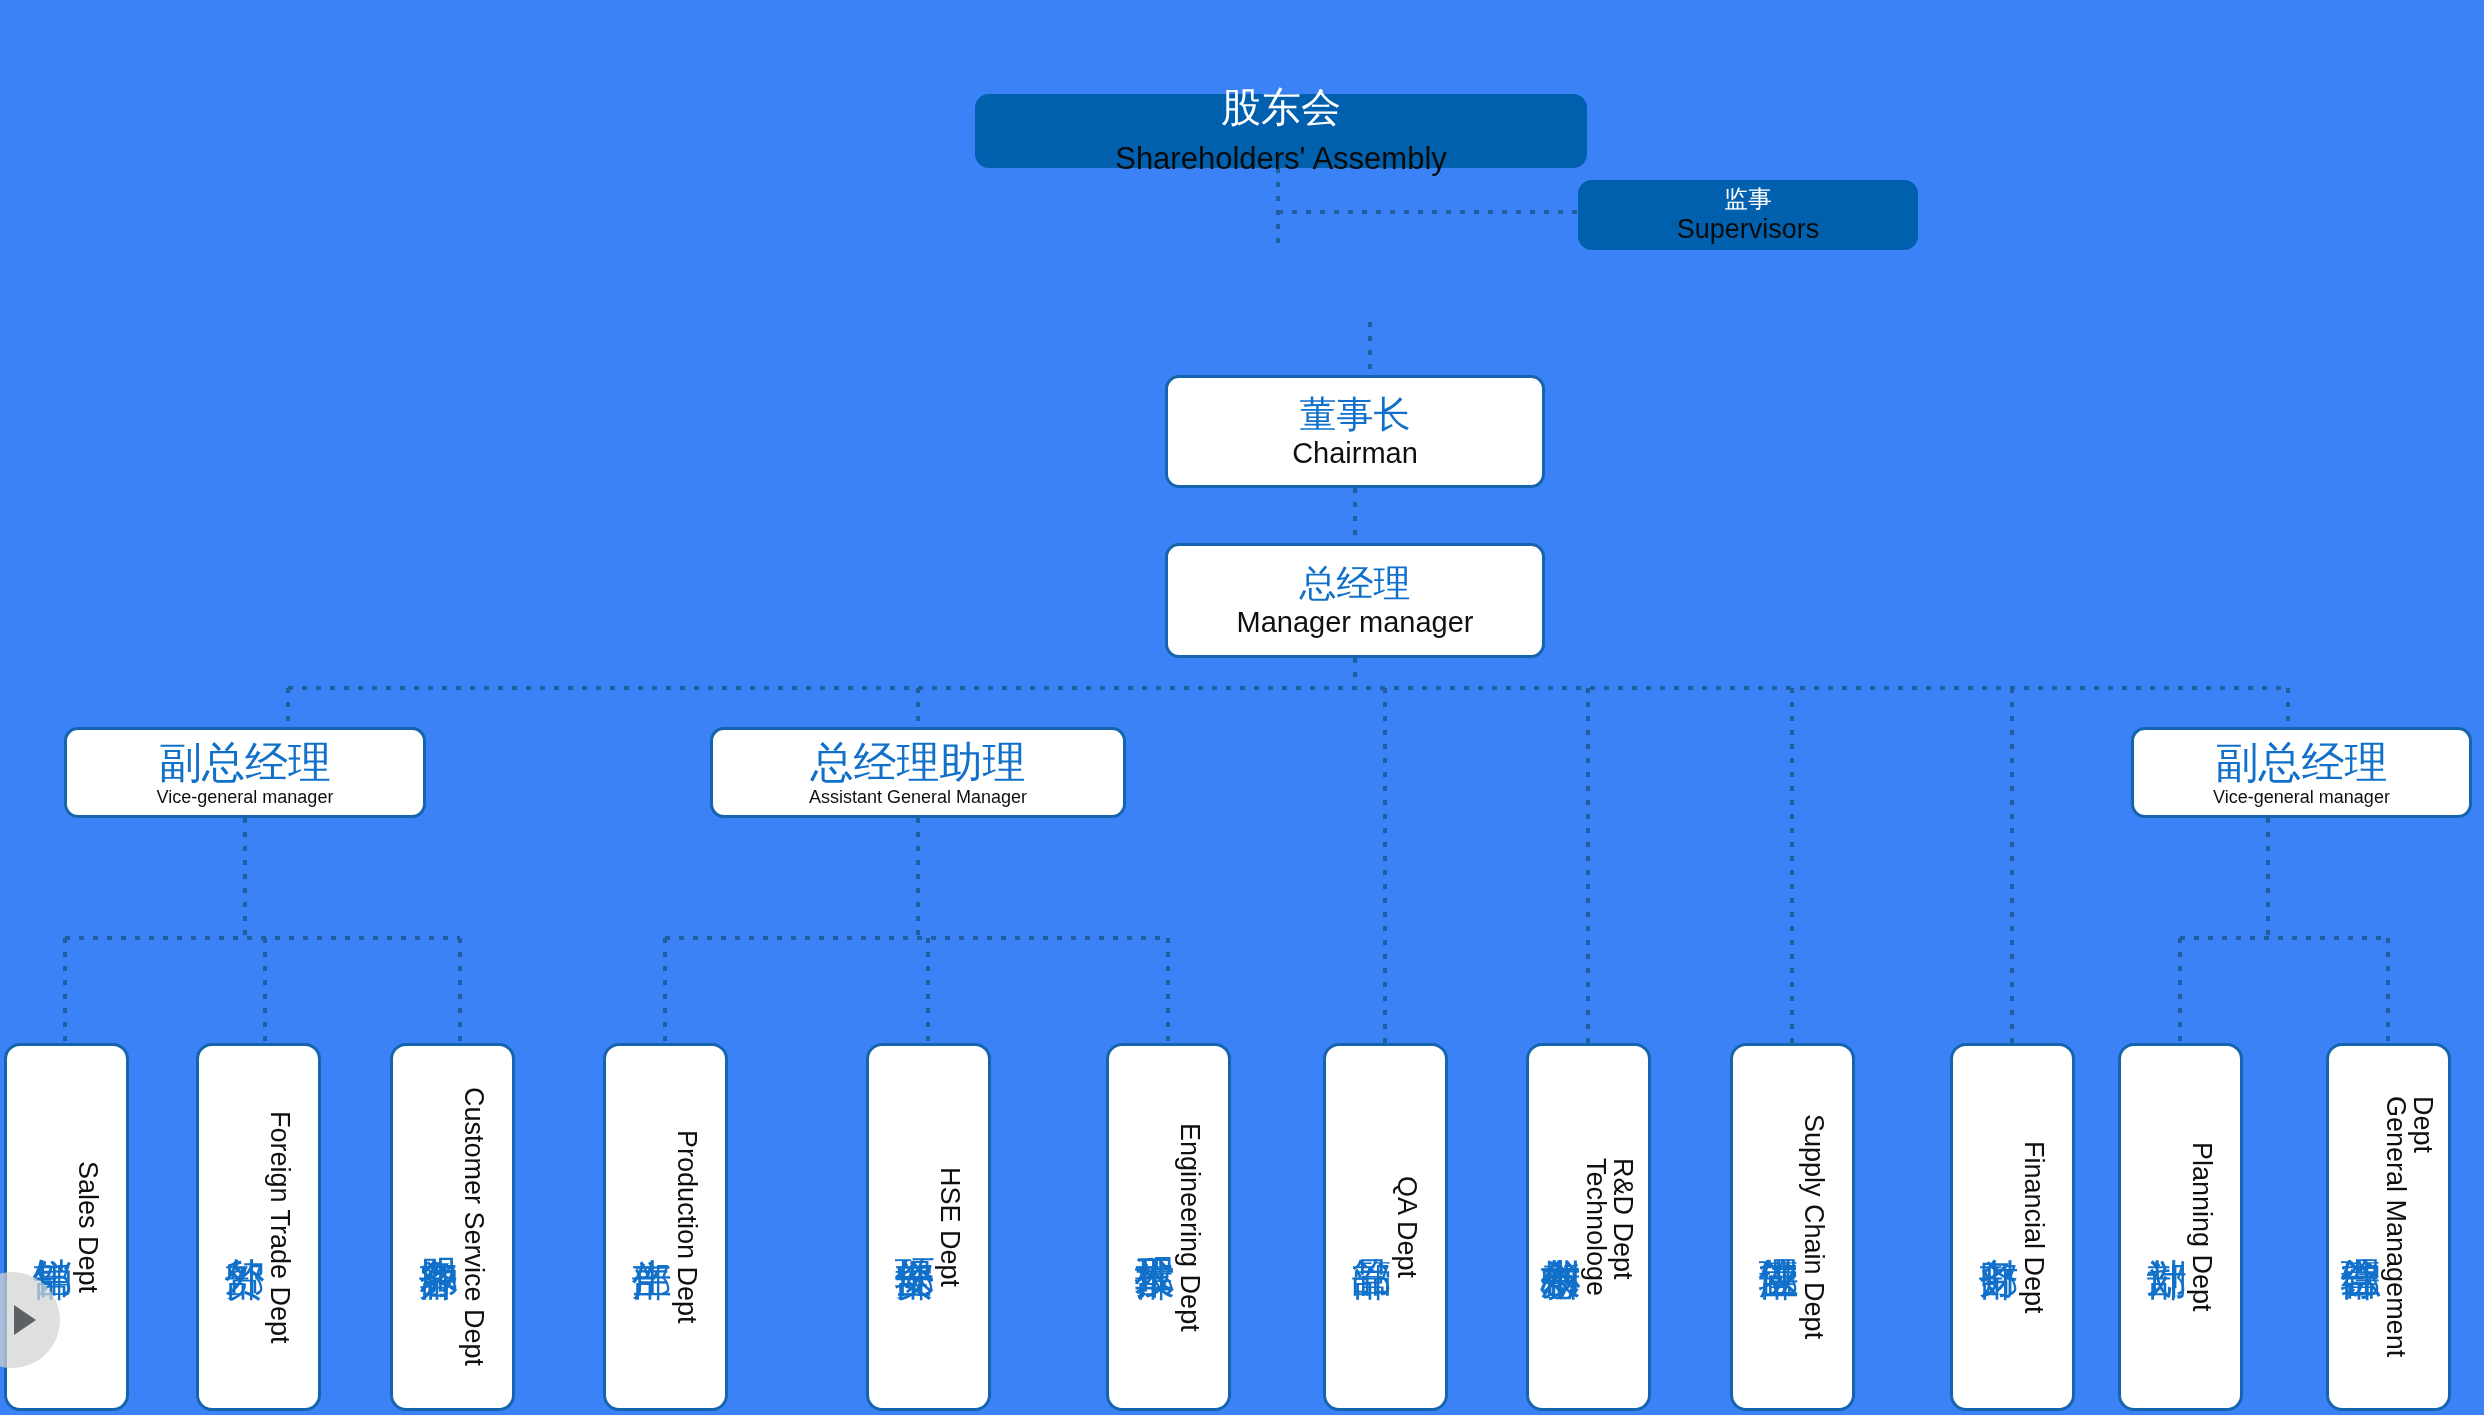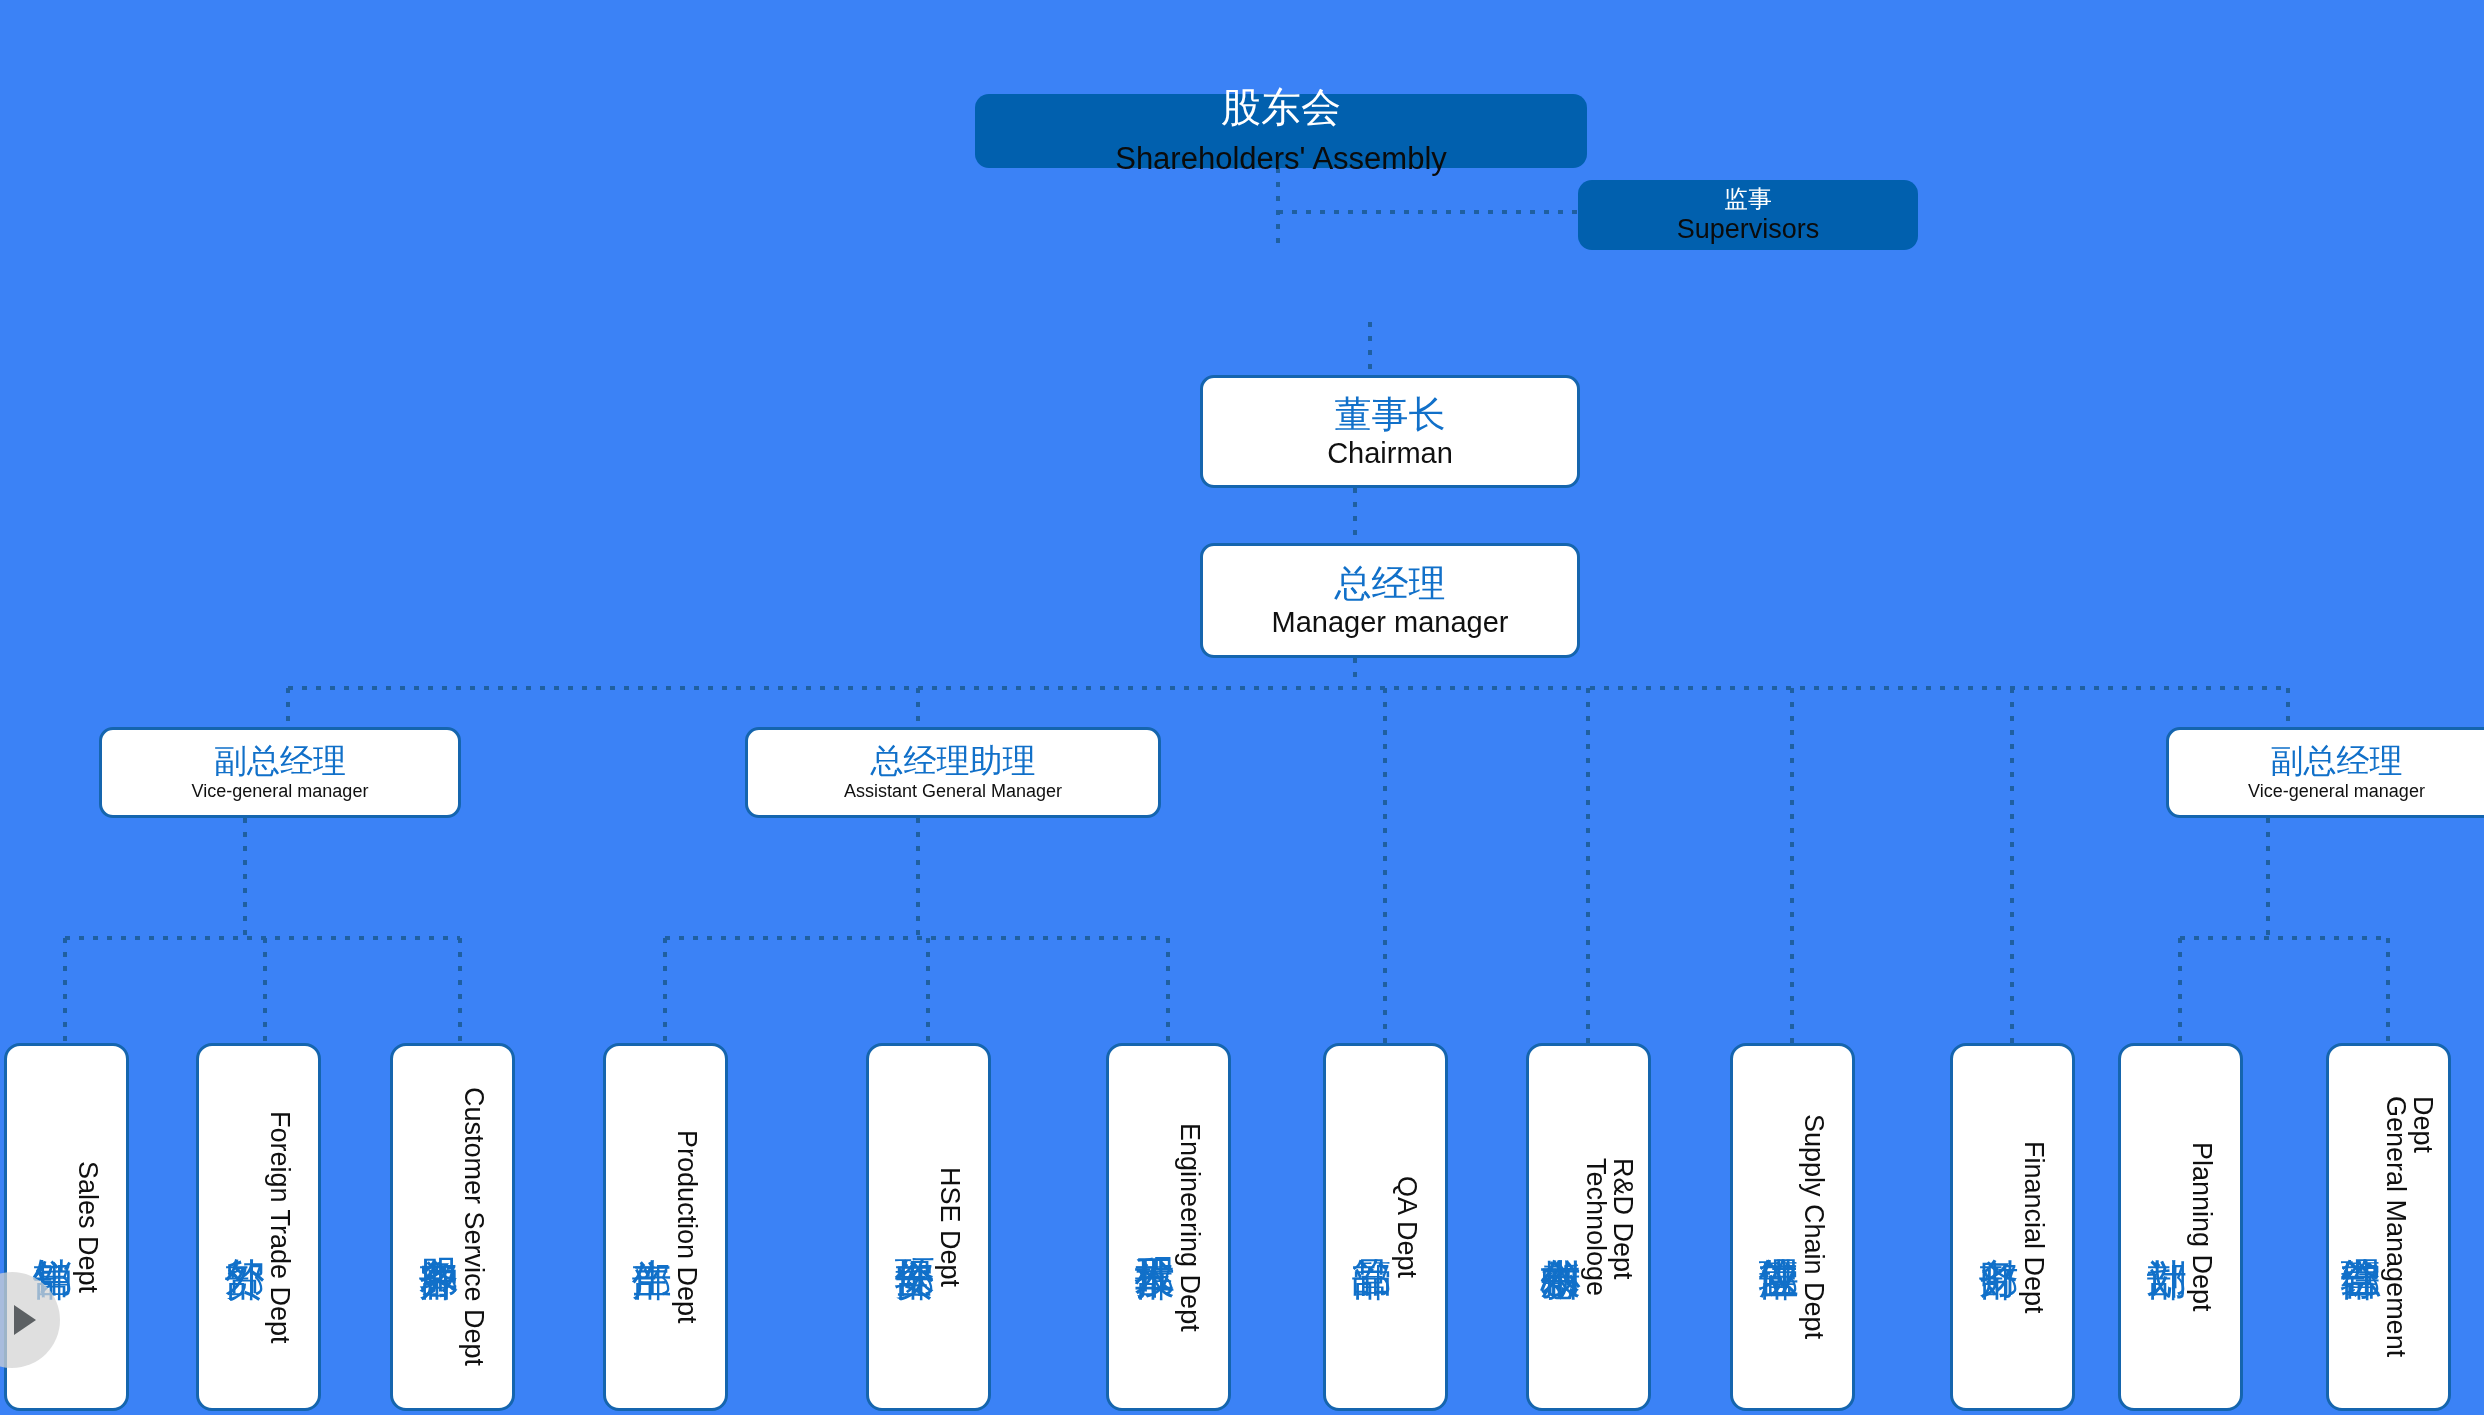--- a/index.html
+++ b/index.html
@@ -40,42 +40,41 @@
   .node.filled {
     background: #0160AE;
     border: none;
   }
   .node.filled .cn { color: #ffffff; }
   .node.filled .en { color: #0b0b0b; }
 
   .node.outline {
     background: #ffffff;
     border: 3px solid #1565AE;
-    margin-left: 35px;
   }
   .node.outline .cn { color: #1170C9; }
   .node.outline .en { color: #101010; }
 
   .cn { font-weight: 400; white-space: nowrap; }
   .en { font-weight: 400; white-space: nowrap; }
 
   
   .tier-assembly .cn { font-size: 40px; }
   .tier-assembly .en { font-size: 31px; margin-top: 12px; }
 
   .tier-board .cn { font-size: 38px; }
   .tier-board .en { font-size: 29px; margin-top: 1px; }
 
   .tier-supervisor .cn { font-size: 24px; }
   .tier-supervisor .en { font-size: 27px; margin-top: 1px; }
 
   .tier-exec .cn { font-size: 37px; }
   .tier-exec .en { font-size: 29px; margin-top: 2px; }
 
-  .tier-vp .cn { font-size: 33px; }
+  .tier-vp .cn { font-size: 43px; }
   .tier-vp .en { font-size: 18px; margin-top: 1px; }
 
   
   .dept {
     position: absolute;
     z-index: 2;
     background: #ffffff;
     border: 3px solid #1565AE;
     border-radius: 16px;
     display: flex;

